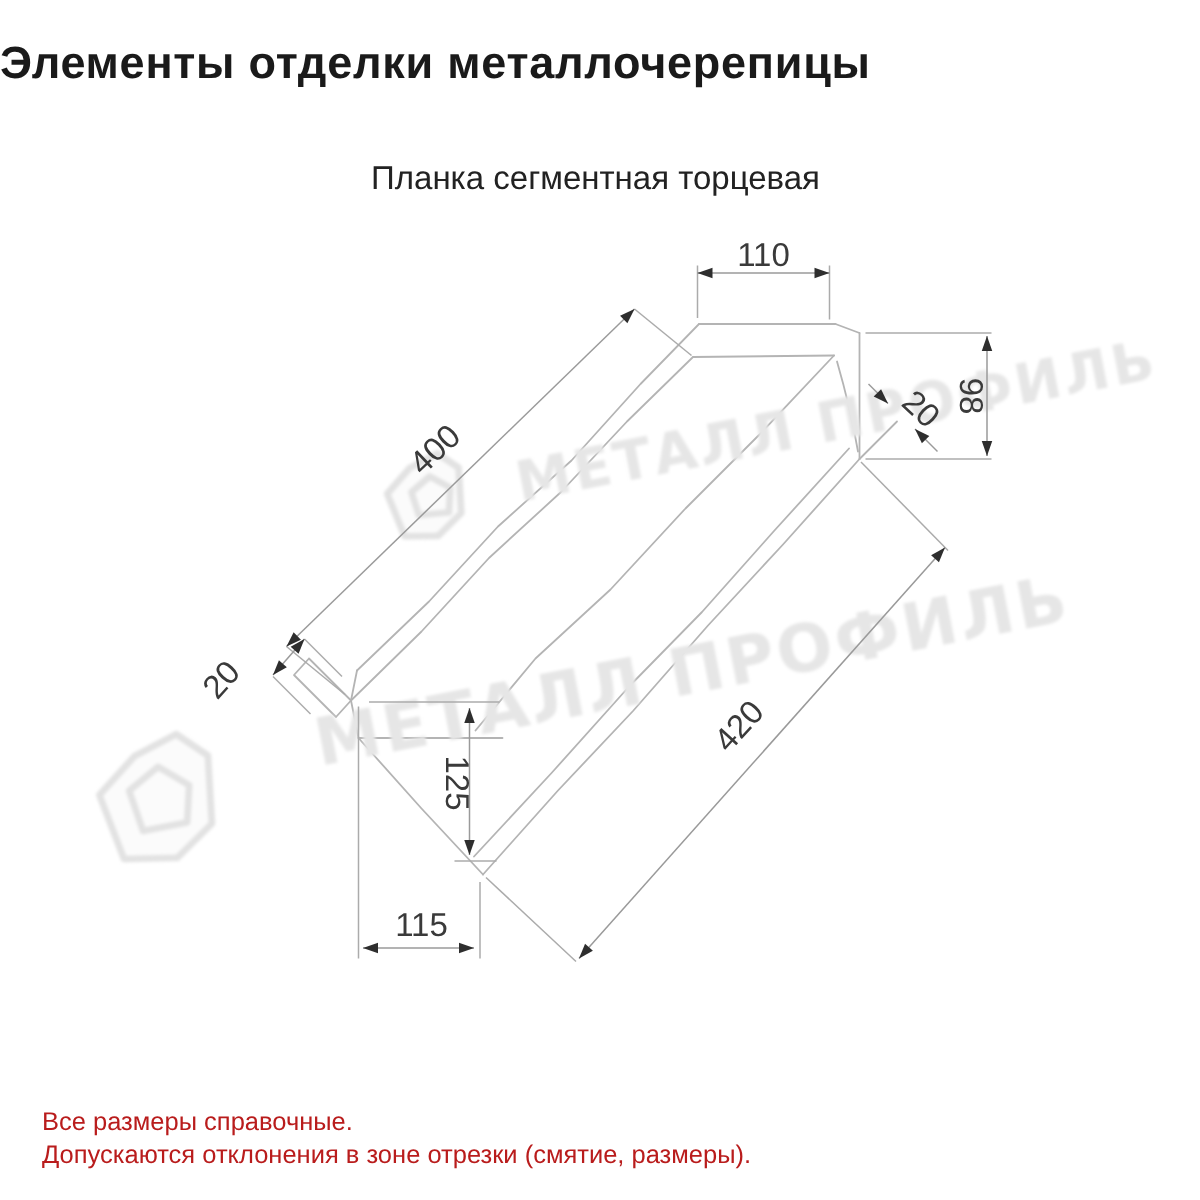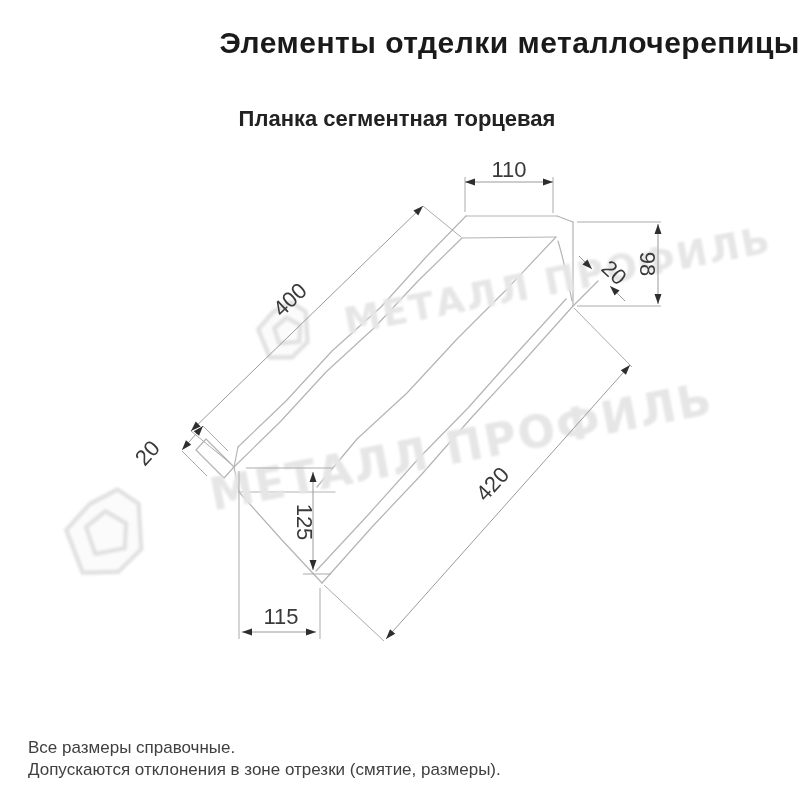--- a/index.html
+++ b/index.html
@@ -4,26 +4,26 @@
 <style>
   :root{
     --c-background:#ffffff; --c-part_line:#b4b4b4; --c-ext_line:#ababab;
     --c-dim_line:#9a9a9a; --c-arrow:#2e2e2e; --c-dim_text:#3a3a3a;
     --c-text:#1a1a1a; --c-watermark:#e6e6e6; --c-watermark_icon:#e2e2e2;
   }
   html,body{margin:0;padding:0;}
   body{width:800px;height:800px;background:var(--c-background);
        font-family:"Liberation Sans", sans-serif; overflow:hidden;}
   .page{position:relative;width:800px;height:800px;background:var(--c-background);}
-  .title{position:absolute;top:26px;left:0;width:800px;text-align:right;
+  .title{position:absolute;top:26px;left:0;width:800px;text-align:left;
          font-size:30px;font-weight:bold;color:var(--c-text);letter-spacing:.5px;}
   .subtitle{position:absolute;top:105px;left:0;width:794px;text-align:center;
-            font-size:22px;font-weight:bold;color:#222;line-height:27px;}
+            font-size:22px;font-weight:normal;color:#222;line-height:27px;}
   .footer{position:absolute;top:737px;left:28px;width:740px;
-          font-size:17px;color:#404040;line-height:22px;}
+          font-size:17px;color:#b91c1c;line-height:22px;}
   svg.drawing{position:absolute;top:0;left:0;}
   .part{stroke:var(--c-part_line);stroke-width:1.2;fill:none;stroke-linecap:round;stroke-linejoin:round;}
   .ext{stroke:var(--c-ext_line);stroke-width:1;fill:none;}
   .dim{stroke:var(--c-dim_line);stroke-width:1;fill:none;}
   .arrfill{fill:var(--c-arrow);stroke:none;}
   text.dimtxt{font-family:"Liberation Sans",sans-serif;font-size:22px;fill:var(--c-dim_text);}
   .wm-text{font-family:"DejaVu Sans",sans-serif;font-weight:bold;fill:var(--c-watermark);letter-spacing:2px;}
   .wm-icon{stroke:var(--c-watermark_icon);fill:#fbfbfb;stroke-width:4.5;stroke-linejoin:round;}
 </style>
 </head>

